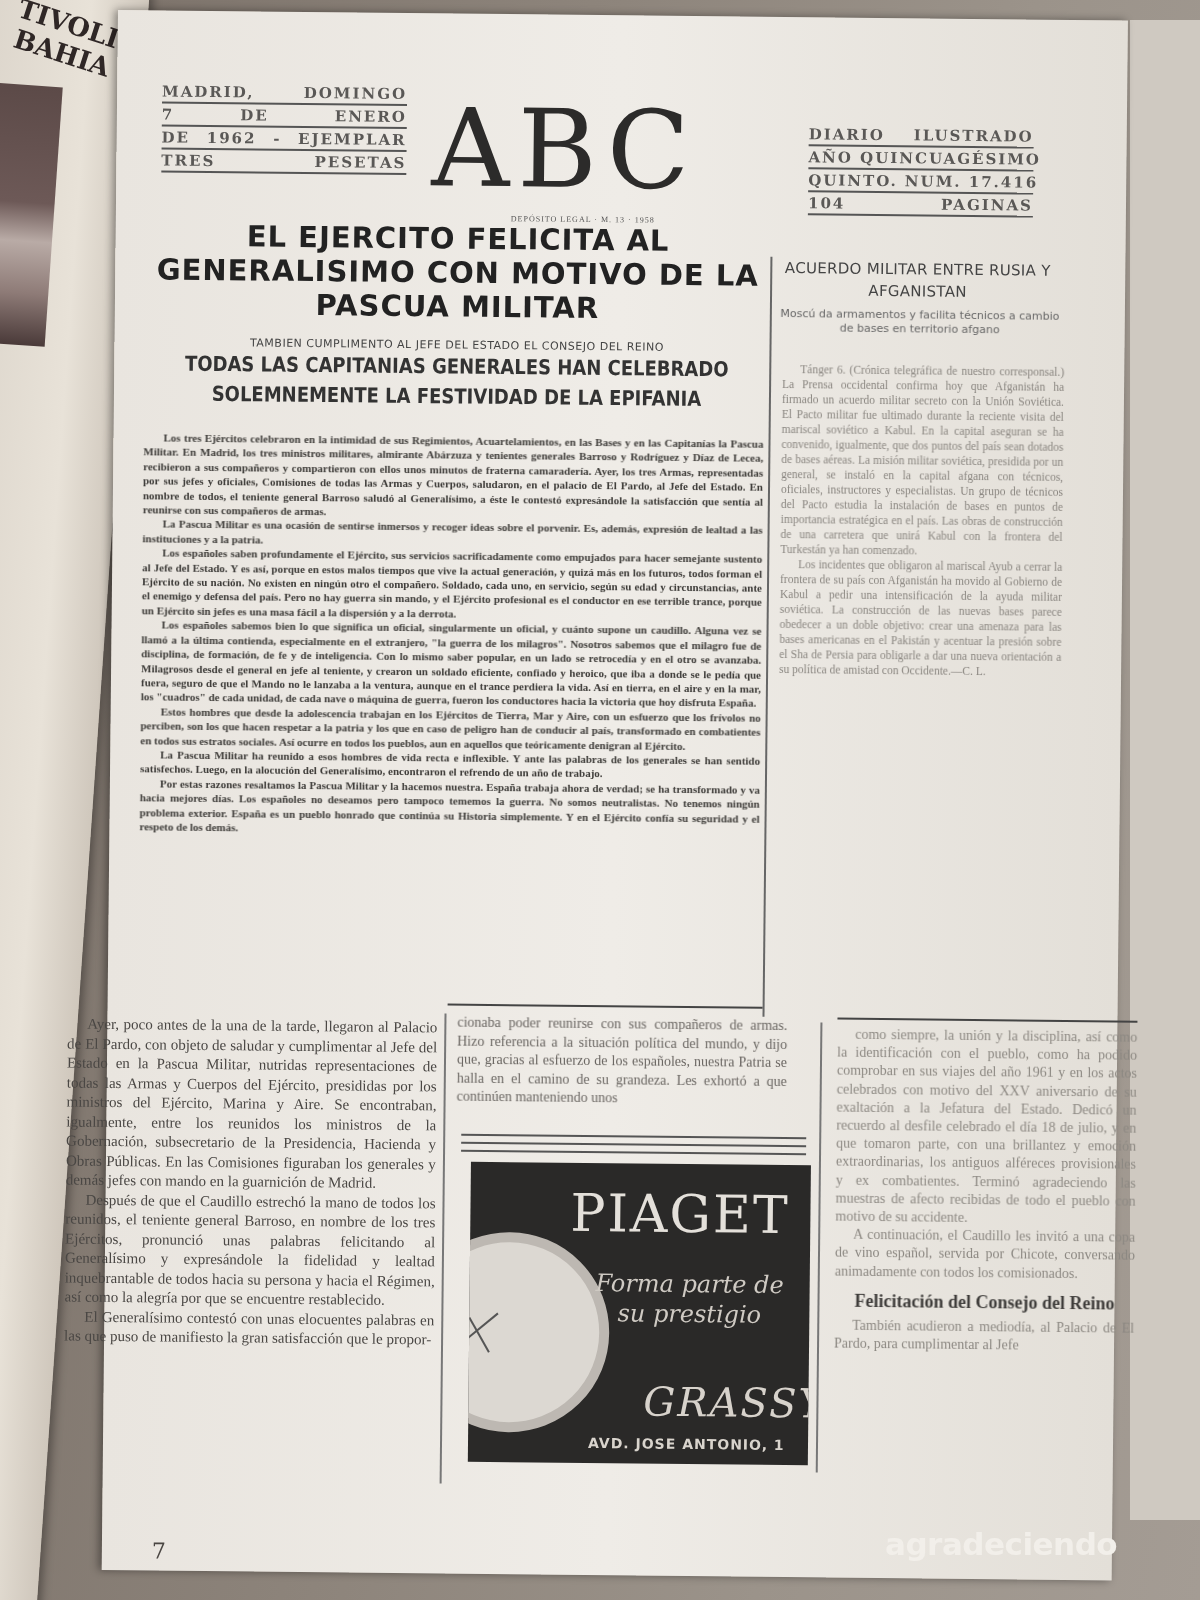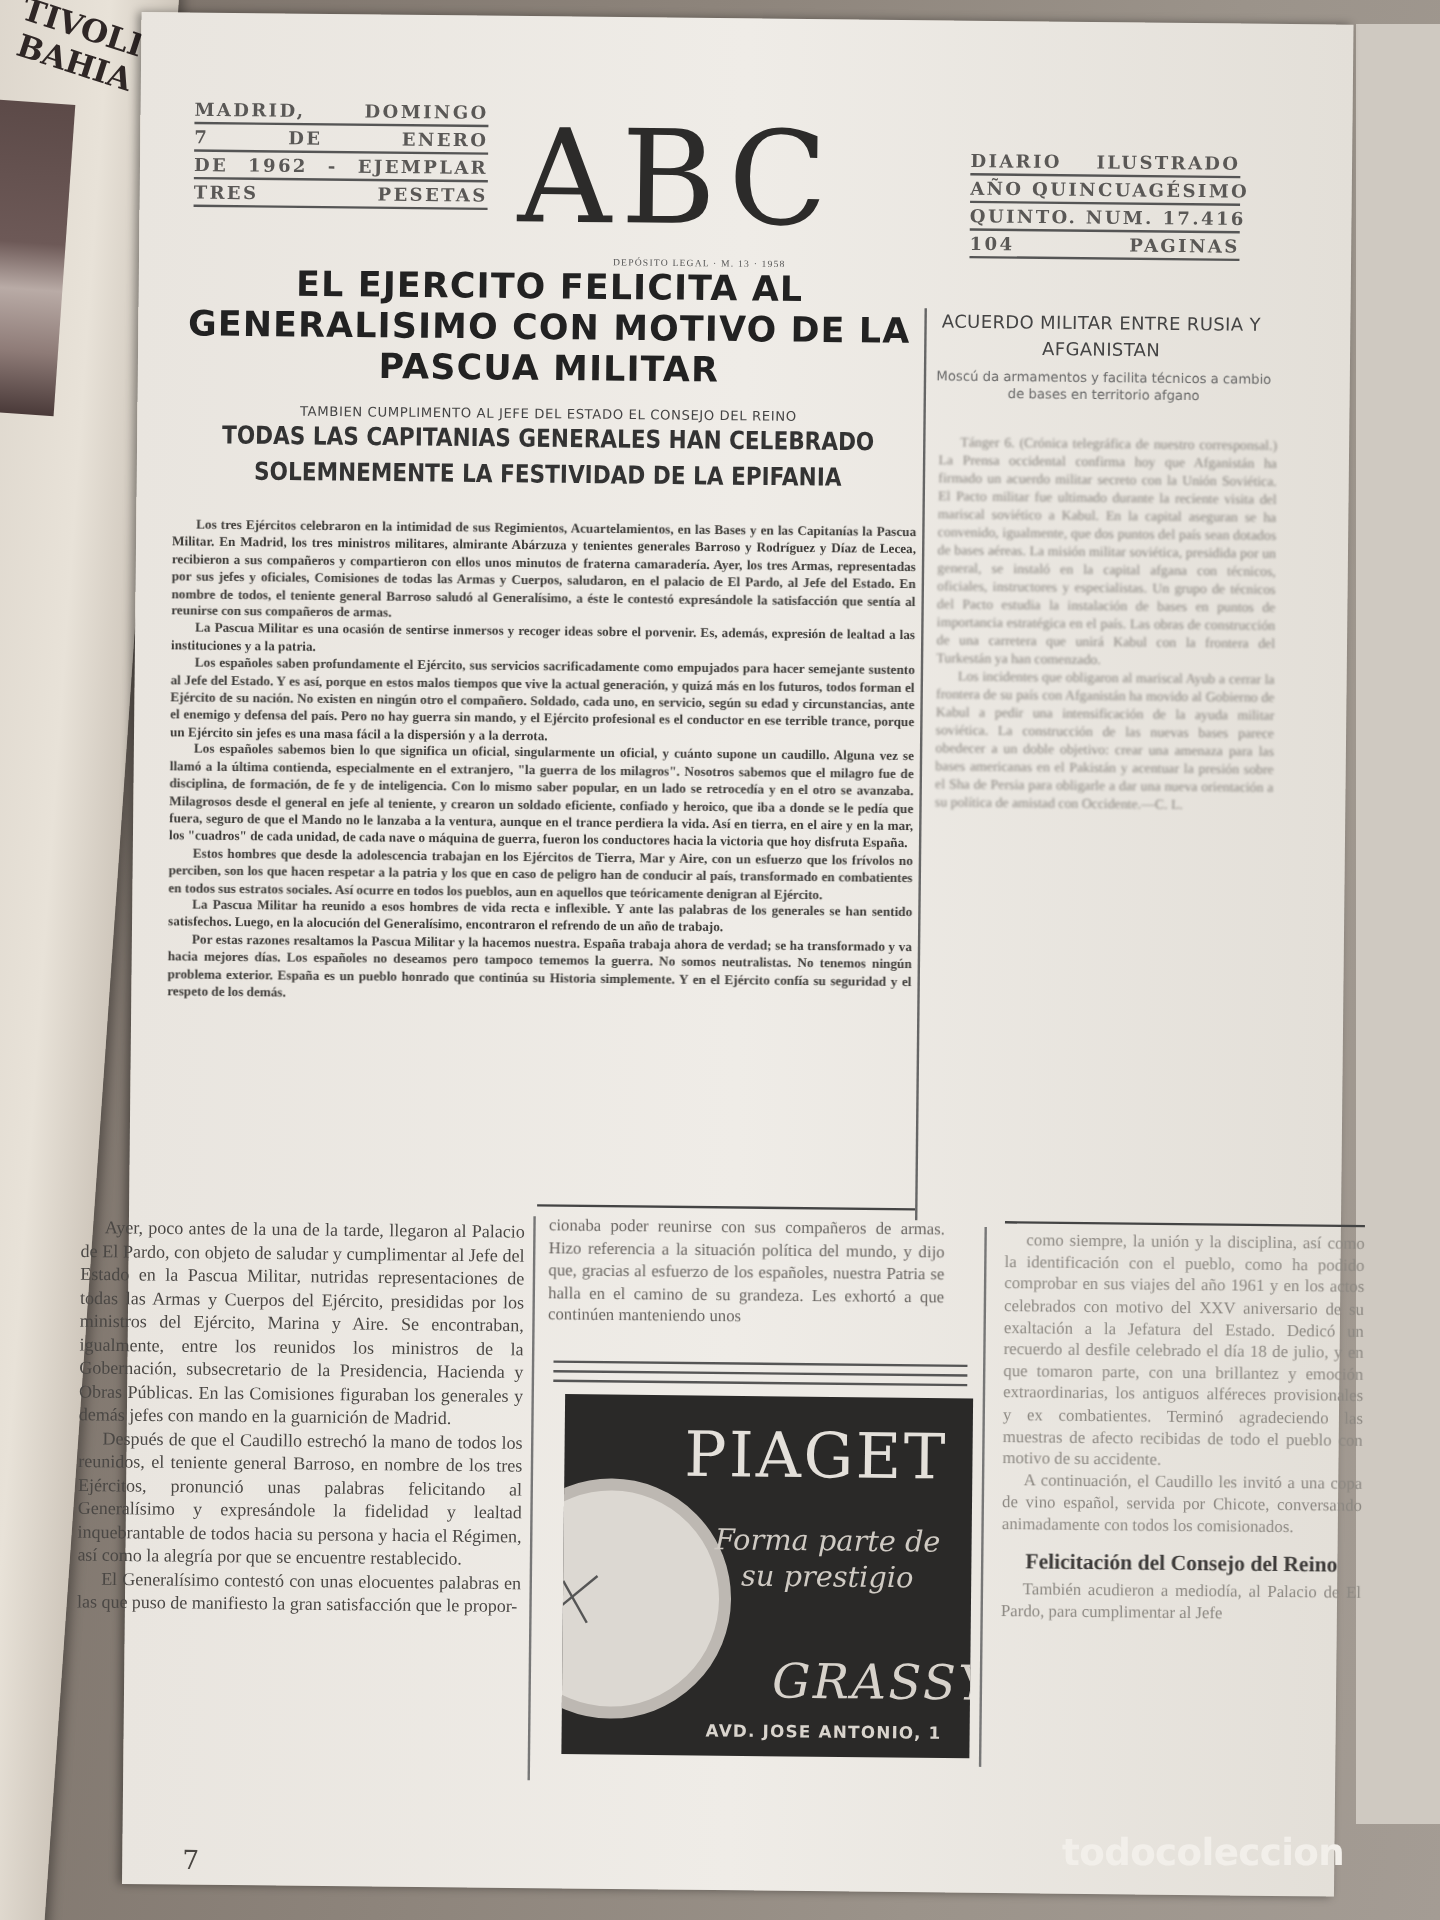--- a/index.html
+++ b/index.html
@@ -165,13 +165,13 @@
   <div class="col3">
     <p>como siempre, la unión y la disciplina, así como la identificación con el pueblo, como ha podido comprobar en sus viajes del año 1961 y en los actos celebrados con motivo del XXV aniversario de su exaltación a la Jefatura del Estado. Dedicó un recuerdo al desfile celebrado el día 18 de julio, y en que tomaron parte, con una brillantez y emoción extraordinarias, los antiguos alféreces provisionales y ex combatientes. Terminó agradeciendo las muestras de afecto recibidas de todo el pueblo con motivo de su accidente.</p>
     <p>A continuación, el Caudillo les invitó a una copa de vino español, servida por Chicote, conversando animadamente con todos los comisionados.</p>
     <div class="col3-head">Felicitación del Consejo del Reino</div>
     <p>También acudieron a mediodía, al Palacio de El Pardo, para cumplimentar al Jefe</p>
   </div>
 
   <div class="page-num">7</div>
 </div>
 
-<div class="watermark">todocoleccion</div>
+<div class="watermark">agradeciendo</div>
 
 </body></html>

